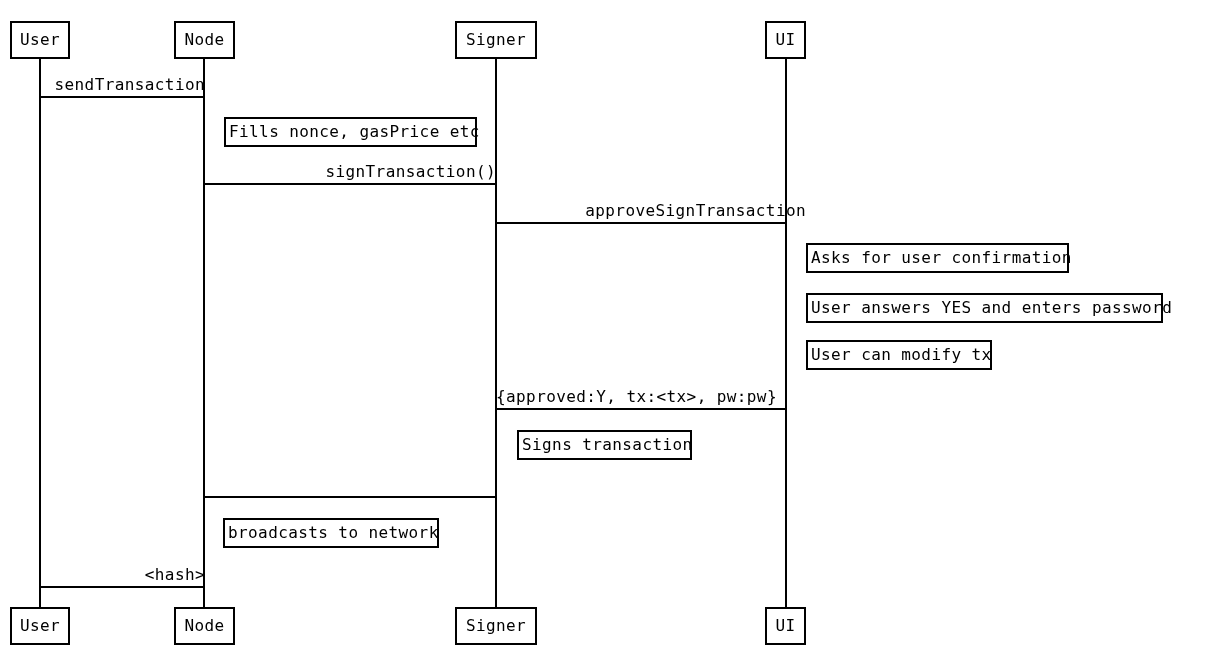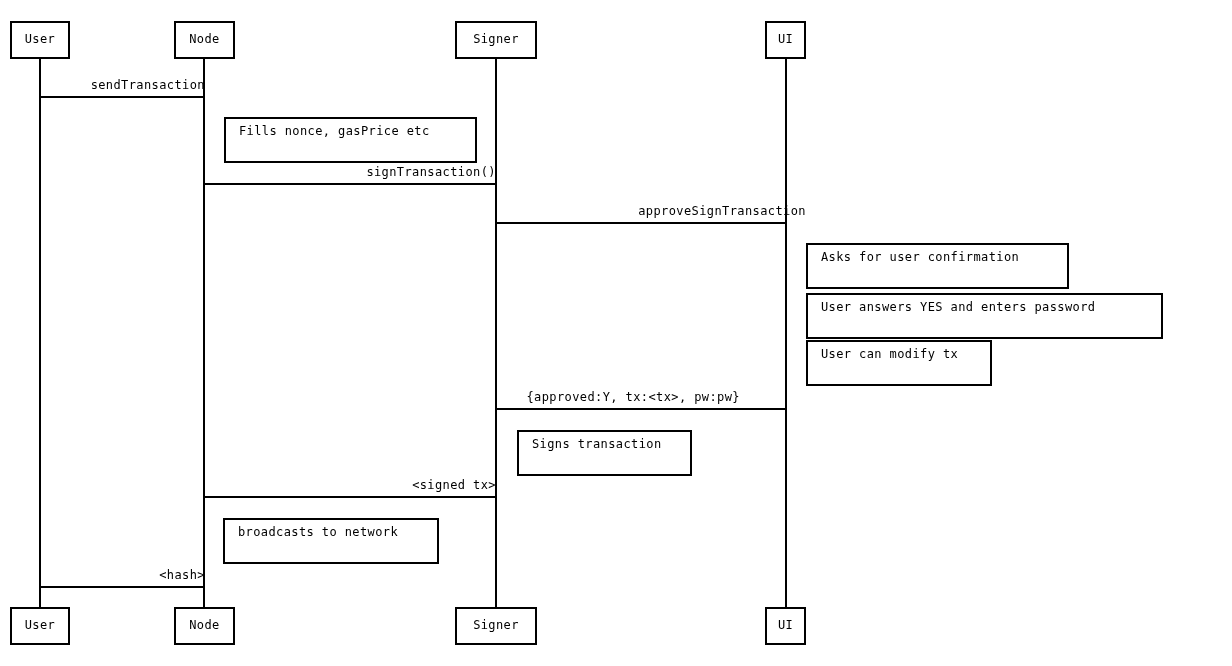--- a/index.html
+++ b/index.html
@@ -2,21 +2,21 @@
 <html><head>
 <meta charset="utf-8">
 <style>
   html, body { margin: 0; padding: 0; background: #ffffff; }
   .diagram {
     position: relative;
     width: 1232px;
     height: 666px;
     background: #ffffff;
     font-family: "DejaVu Sans Mono", "Liberation Mono", monospace;
-    font-size: 12px;
+    font-size: 16px;
     letter-spacing: 0.4px;
     color: #000000;
     overflow: hidden;
   }
   .actor {
     position: absolute;
     height: 38px;
     border: 2px solid #000000;
     box-sizing: border-box;
     background: #ffffff;
@@ -42,26 +42,26 @@
   .msg-label {
     position: absolute;
     height: 20px;
     line-height: 20px;
     text-align: right;
     white-space: nowrap;
     z-index: 2;
   }
   .note {
     position: absolute;
-    height: 46px;
+    height: 30px;
     border: 2px solid #000000;
     box-sizing: border-box;
     background: #ffffff;
     line-height: 25px;
-    padding-left: 13px;
+    padding-left: 3px;
     white-space: nowrap;
     z-index: 3;
   }
 </style>
 </head>
 <body>
 
 <div class="diagram">
 
   <div class="lifeline" style="left:39px"></div>
@@ -92,21 +92,20 @@
 
   <div class="note" style="left:806px;top:243px;width:263px">Asks for user confirmation</div>
   <div class="note" style="left:806px;top:340px;width:186px">User can modify tx</div>
   <div class="note" style="left:806px;top:293px;width:357px">User answers YES and enters password</div>
 
   <div class="msg-label" style="left:496px;top:387px;width:244px">{approved:Y, tx:&lt;tx&gt;, pw:pw}</div>
   <div class="msg-line" style="left:496px;top:408px;width:290px"></div>
 
   <div class="note" style="left:517px;top:430px;width:175px">Signs transaction</div>
 
-  <div class="msg-label" style="left:205px;top:475px;width:291px">&lt;signed tx&gt;</div>
   <div class="msg-line" style="left:205px;top:496px;width:291px"></div>
 
   <div class="note" style="left:223px;top:518px;width:216px">broadcasts to network</div>
 
   <div class="msg-label" style="left:40px;top:565px;width:165px">&lt;hash&gt;</div>
   <div class="msg-line" style="left:40px;top:586px;width:165px"></div>
 
 </div>
 
 </body></html>

